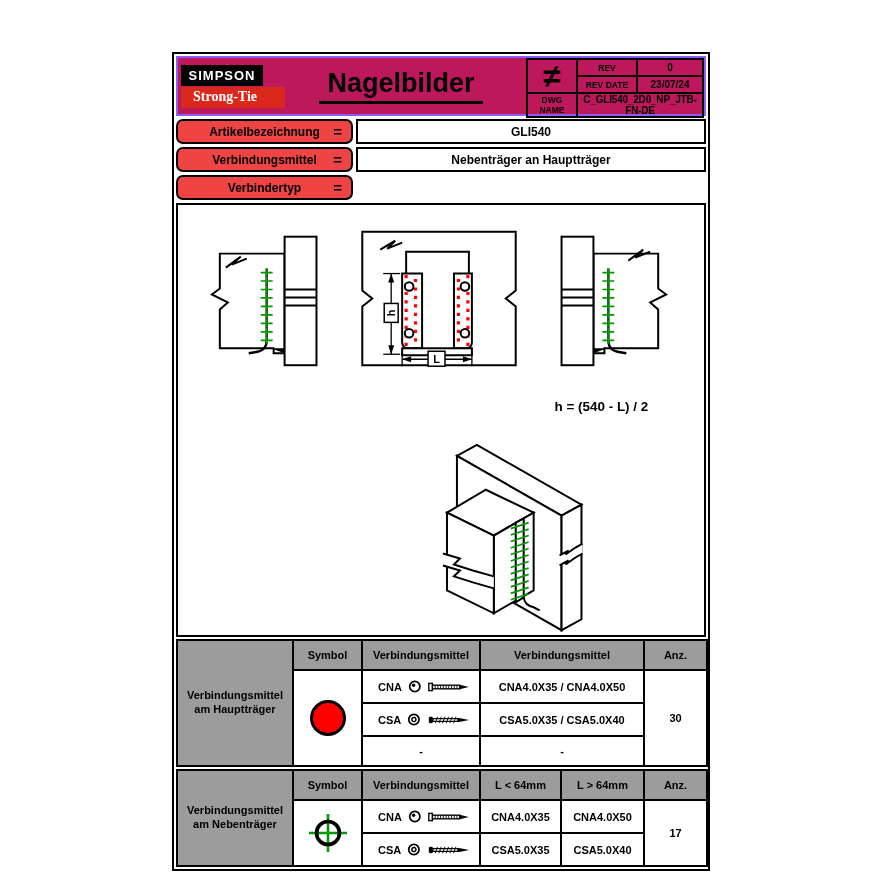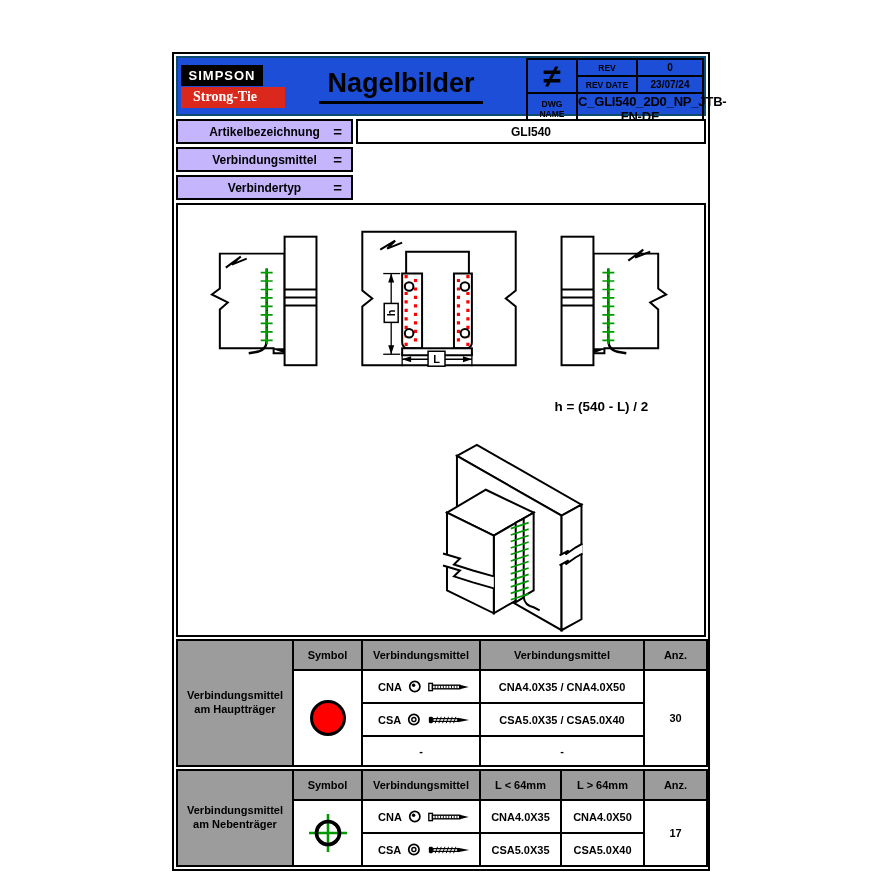--- a/index.html
+++ b/index.html
@@ -1,40 +1,40 @@
 <!DOCTYPE html>
 <html><head>
 <meta charset="utf-8">
 <style>
   html,body{margin:0;padding:0;}
   body{width:880px;height:880px;background:#fff;position:relative;
        font-family:"Liberation Sans",sans-serif;color:#000;}
   .doc{position:absolute;left:172px;top:52px;width:538px;border:2px solid #000;background:#fff;box-sizing:border-box;}
-  .box{border:2px solid #0c4a6e;margin:2px;box-sizing:border-box;background:#1d4ed8;}
+  .box{border:2px solid #8b5cf6;margin:2px;box-sizing:border-box;background:#be185d;}
 
   
   .doc-header{display:flex;height:60px;align-items:stretch;}
   .logo-wrap{width:92px;display:flex;flex-direction:column;justify-content:center;padding:2px 3px;gap:1px;}
   .logo-top{background:#000;color:#fff;font-weight:bold;font-size:13px;letter-spacing:1px;text-align:center;padding:3px 2px;width:78px;}
   .logo-bot{background:#DA291C;color:#fff;font-weight:bold;font-size:14px;text-align:center;padding:2px 18px 3px 2px;width:84px;
             font-family:"Liberation Serif",serif;}
   .title-wrap{flex:1;display:flex;align-items:center;justify-content:center;}
   .doc-title{font-size:27px;font-weight:bold;border-bottom:3px solid #000;padding:0 8px 2px 8px;}
   .tblock{border-collapse:collapse;width:178px;height:60px;table-layout:fixed;}
   .tblock td{border:2px solid #000;text-align:center;vertical-align:middle;padding:0;}
   .tblock .neq{font-size:32px;font-weight:900;line-height:1;}
   .tblock .lab{font-size:8.5px;font-weight:bold;}
   .tblock .val{font-size:10px;font-weight:bold;}
-  .tblock .dwgv{font-size:13px;font-weight:bold;letter-spacing:-0.2px;}
+  .tblock .dwgv{font-size:10px;font-weight:bold;letter-spacing:-0.2px;}
 
   
   .irow{display:flex;gap:3px;margin:3px 2px;height:25px;}
   .icell{border:2px solid #000;box-sizing:border-box;display:flex;align-items:center;justify-content:center;
          font-size:12px;font-weight:bold;background:#fff;}
-  .ilabel{width:177px;background:#c4b5fd;position:relative;flex:none;}
+  .ilabel{width:177px;background:#ef4444;position:relative;flex:none;border-radius:7px;}
   .ilabel .eq{position:absolute;right:9px;font-size:15px;font-weight:800;}
   .ival{flex:1;}
 
   
   .drawing{margin:2px;border:2px solid #000;box-sizing:border-box;}
   .drawing svg{display:block;}
   .ln{fill:none;stroke:#000;stroke-width:2;}
   .lnw{fill:#fff;stroke:#000;stroke-width:2;}
   .thin{fill:none;stroke:#000;stroke-width:1.3;}
   .grn{fill:none;stroke:#009900;stroke-width:1.7;}
@@ -91,20 +91,21 @@
       <span>Artikelbezeichnung</span>
       <span class="eq">=</span>
     </div>
     <div class="icell ival">GLI540</div>
   </div>
   <div class="irow">
     <div class="icell ilabel">
       <span>Verbindungsmittel</span>
       <span class="eq">=</span>
     </div>
+    <div class="icell ival">Nebenträger an Hauptträger</div>
   </div>
   <div class="irow">
     <div class="icell ilabel">
       <span>Verbindertyp</span>
       <span class="eq">=</span>
     </div>
   </div>
 
   <div class="drawing">
   <svg width="530" height="430" viewBox="0 0 532 430">

